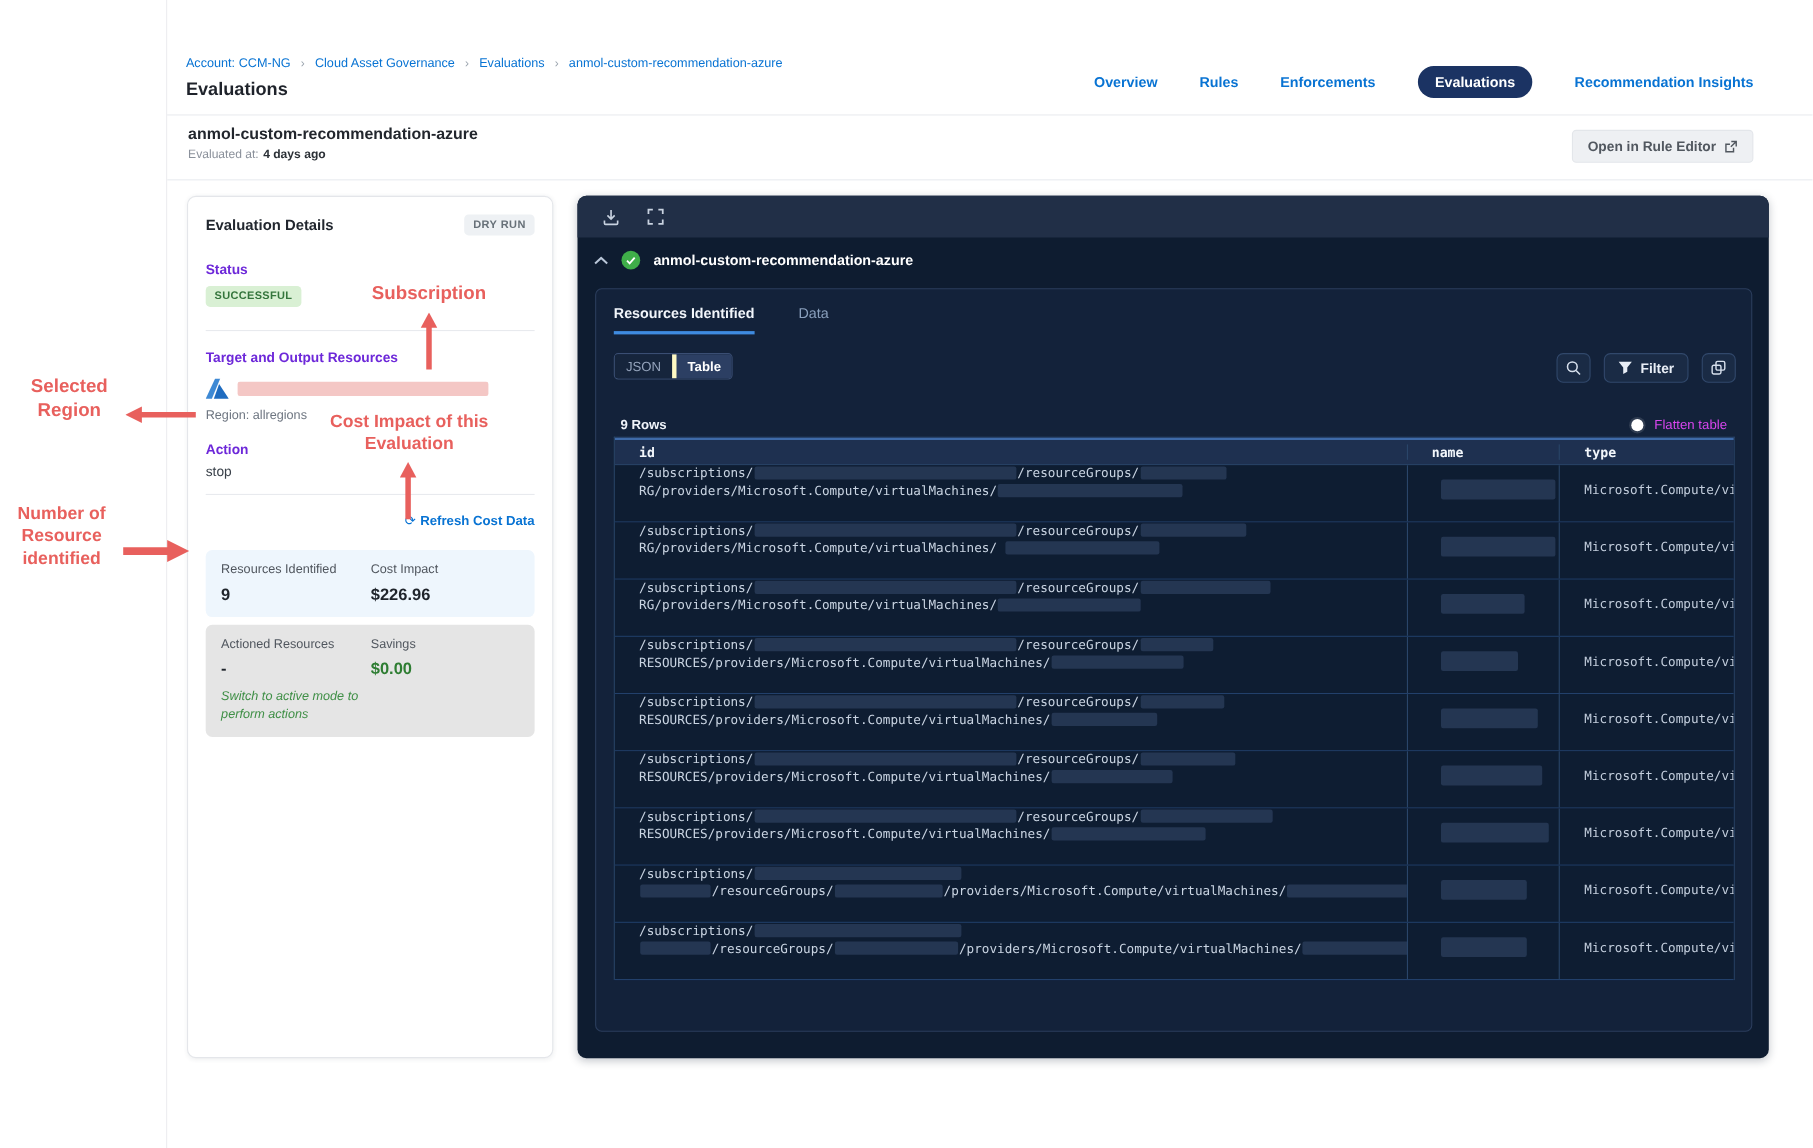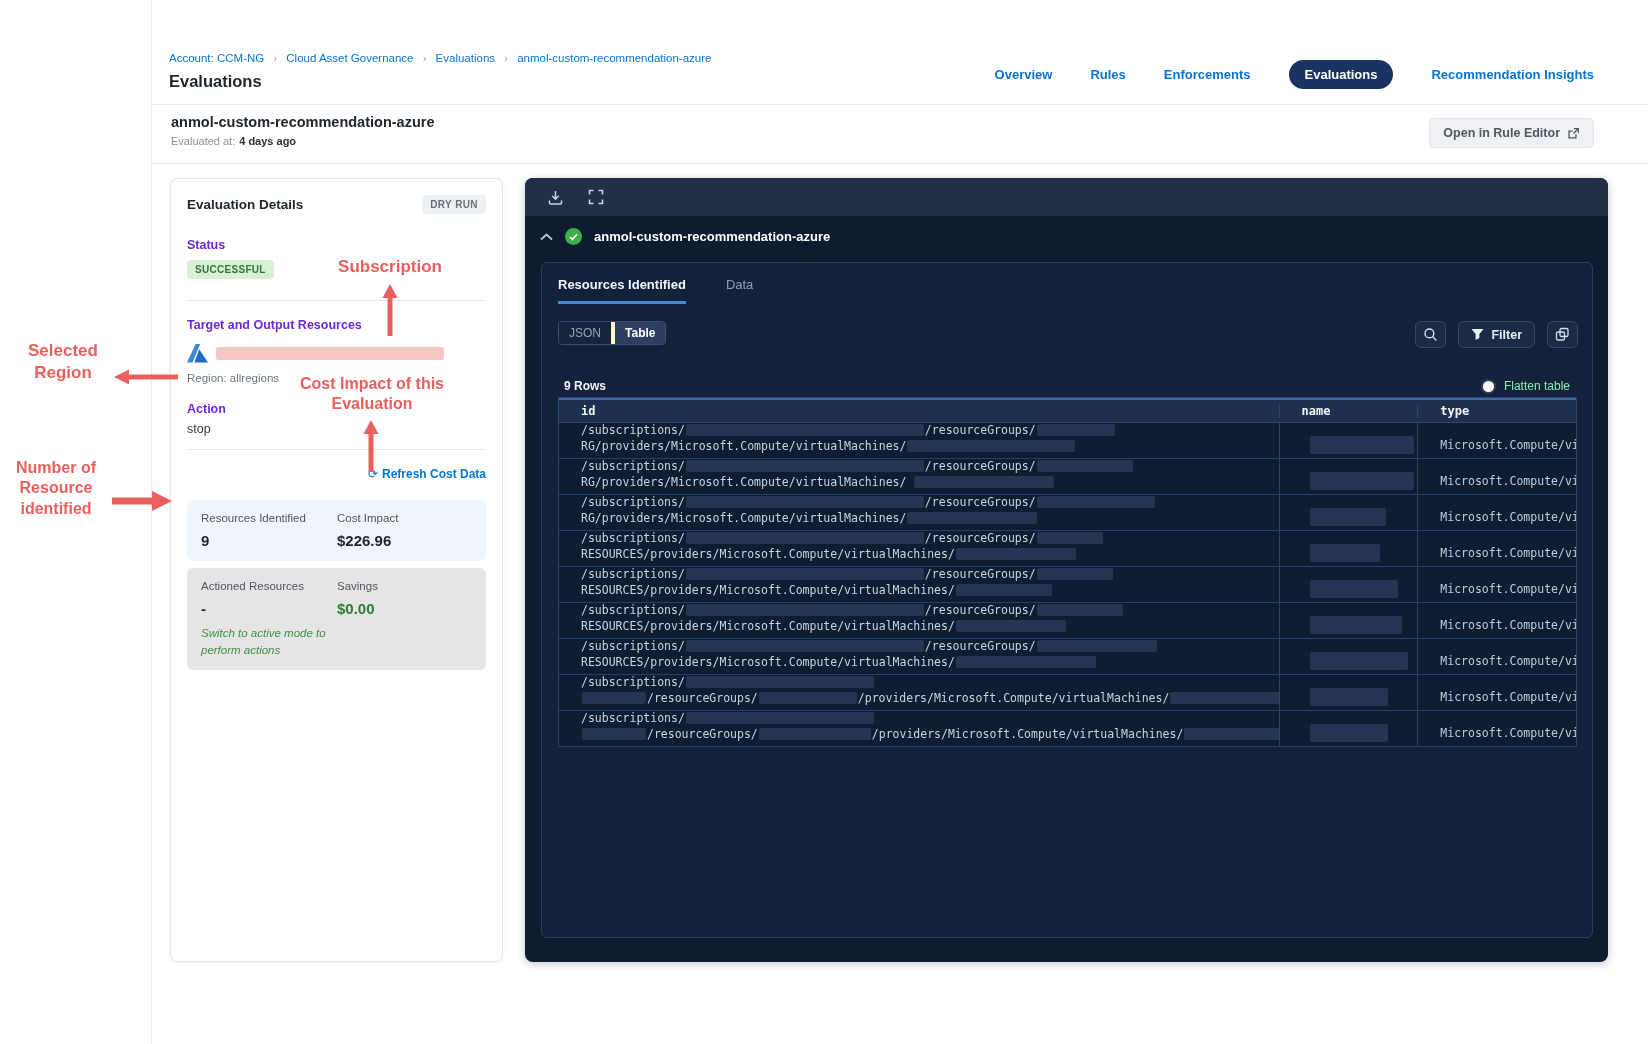--- a/index.html
+++ b/index.html
@@ -75,27 +75,27 @@
   .seg { font-size:12px; display:flex; align-items:center; padding:0 10px; cursor:pointer; }
   .seg.off { background:#16253c; color:#94a3bb; }
   .seg.on  { background:#2c3f63; color:#fff; font-weight:700; border-left:4px solid #fef9c3; }
   .ctrl-right { display:flex; align-items:center; gap:12px; }
   .dk-btn { background:#1a2b45; border:1px solid #31486b; border-radius:6px; height:27px; display:flex; align-items:center; justify-content:center; cursor:pointer; }
   .dk-btn.sq { width:31px; }
   .dk-btn.filter { padding:0 12px; gap:7px; color:#e8eef6; font-size:12.5px; font-weight:700; }
 
   .meta-row { position:absolute; left:22px; right:22px; top:116px; display:flex; justify-content:space-between; align-items:center; }
   .rows-count { color:#f0f4fa; font-size:12px; font-weight:700; }
-  .flatten { display:flex; align-items:center; gap:10px; color:#86efac; font-size:12px; cursor:pointer; }
+  .flatten { display:flex; align-items:center; gap:10px; color:#d946ef; font-size:12px; cursor:pointer; }
   .flatten .dot { width:11px; height:11px; border-radius:50%; background:#ffffff; box-shadow:0 0 0 2px rgba(255,255,255,.12); }
 
   .rtable { position:absolute; left:16px; top:134px; width:1019px; border:1px solid #2a4569; border-bottom:none; font-family:"DejaVu Sans Mono",monospace; }
   .thead { display:flex; background:#1e3050; border-top:2px solid #3e6aa8; border-bottom:1px solid #2a4569; height:25px; align-items:center; }
   .thead .tcell { font-size:12px; font-weight:700; color:#f2f6fb; }
-  .trow { display:flex; height:36px; border-bottom:1px solid #22406b; background:#0e1d32; }
+  .trow { display:flex; height:52px; border-bottom:1px solid #22406b; background:#0e1d32; }
   .tcell { padding-left:22px; overflow:hidden; }
   .cell-id   { width:721px; }
   .cell-name { width:139px; border-left:1px solid #2a4569; }
   .cell-type { width:159px; border-left:1px solid #2a4569; }
   .code-line { font-size:11.5px; line-height:15.5px; color:#c9d4e2; white-space:nowrap; }
   .redact { display:inline-block; height:12px; background:#243652; border-radius:2px; vertical-align:-2px; margin:0 1px; }
   .name-redact { width:100px; height:18px; background:#243652; border-radius:2px; margin-top:13px; margin-left:8px; }
   .type-text { display:block; padding-top:15px; font-size:11.5px; color:#c2cddc; white-space:nowrap; }
 
   svg { display:block; }

